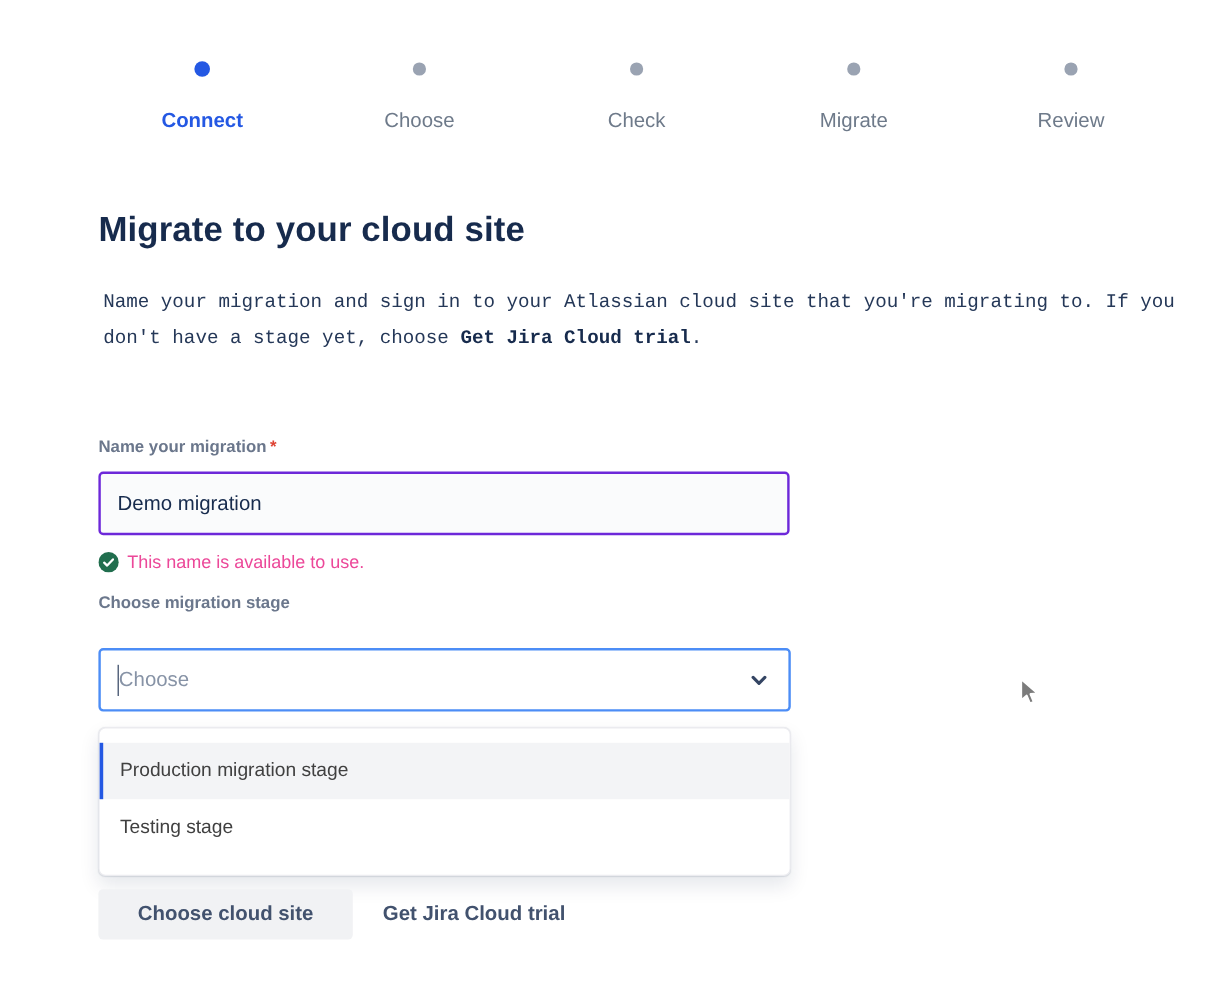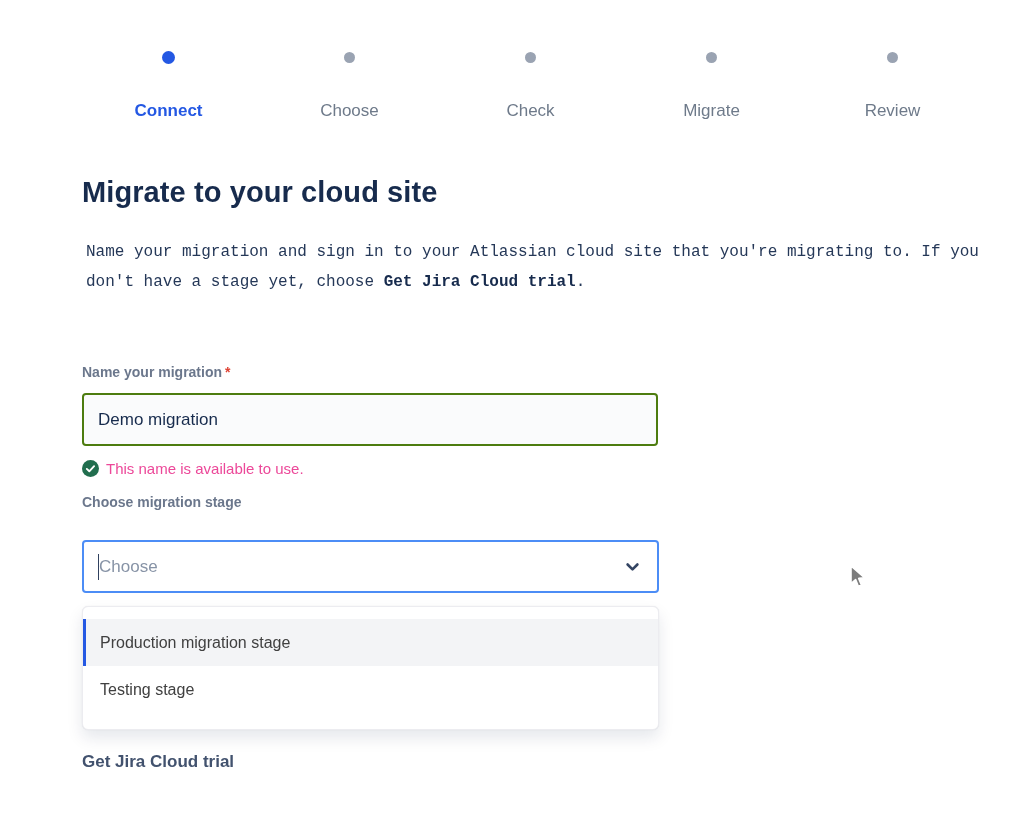--- a/index.html
+++ b/index.html
@@ -43,21 +43,20 @@
     width: 13px;
     height: 13px;
     margin-top: 0;
     margin-bottom: 26px;
     background: #2458e3;
   }
   .step-label {
     font-size: 17px;
     line-height: 21px;
     color: #6e7a8a;
-    margin-top: 10px;
   }
   .step.active .step-label {
     color: #2458e3;
     font-weight: 700;
   }
 
   
   .page-title {
     position: absolute;
     left: 82px;
@@ -92,21 +91,21 @@
   .label-stage { top: 493px; }
   .required-marker { color: #de4334; margin-left: 3px; }
 
   .text-input {
     position: absolute;
     left: 82px;
     top: 393px;
     width: 576px;
     height: 53px;
     background: #fafbfc;
-    border: 2px solid #4d7c0f;
+    border: 2px solid #6d28d9;
     border-radius: 4px;
     font-family: "Liberation Sans", "DejaVu Sans", sans-serif;
     font-size: 17px;
     color: #172b4d;
     padding: 0 14px;
     outline: none;
   }
 
   .success-row {
     position: absolute;
@@ -285,20 +284,21 @@
     <div class="menu-option highlighted">
       <span class="option-bar"></span>
       <span>Production migration stage</span>
     </div>
     <div class="menu-option">
       <span>Testing stage</span>
     </div>
   </div>
 
   <div class="actions">
+    <button class="btn btn-default">Choose cloud site</button>
     <button class="btn btn-subtle">Get Jira Cloud trial</button>
   </div>
 
   <svg class="cursor" width="26" height="28" viewBox="0 0 26 28">
     <path d="M6 3 L6 20.5 L10.6 16.6 L13.3 23.2 L16.4 21.9 L13.7 15.4 L19.7 14.9 Z" fill="#7c7c7c" stroke="#ffffff" stroke-width="1.6" stroke-linejoin="round"></path>
   </svg>
 
 </div>
 
 </body></html>

